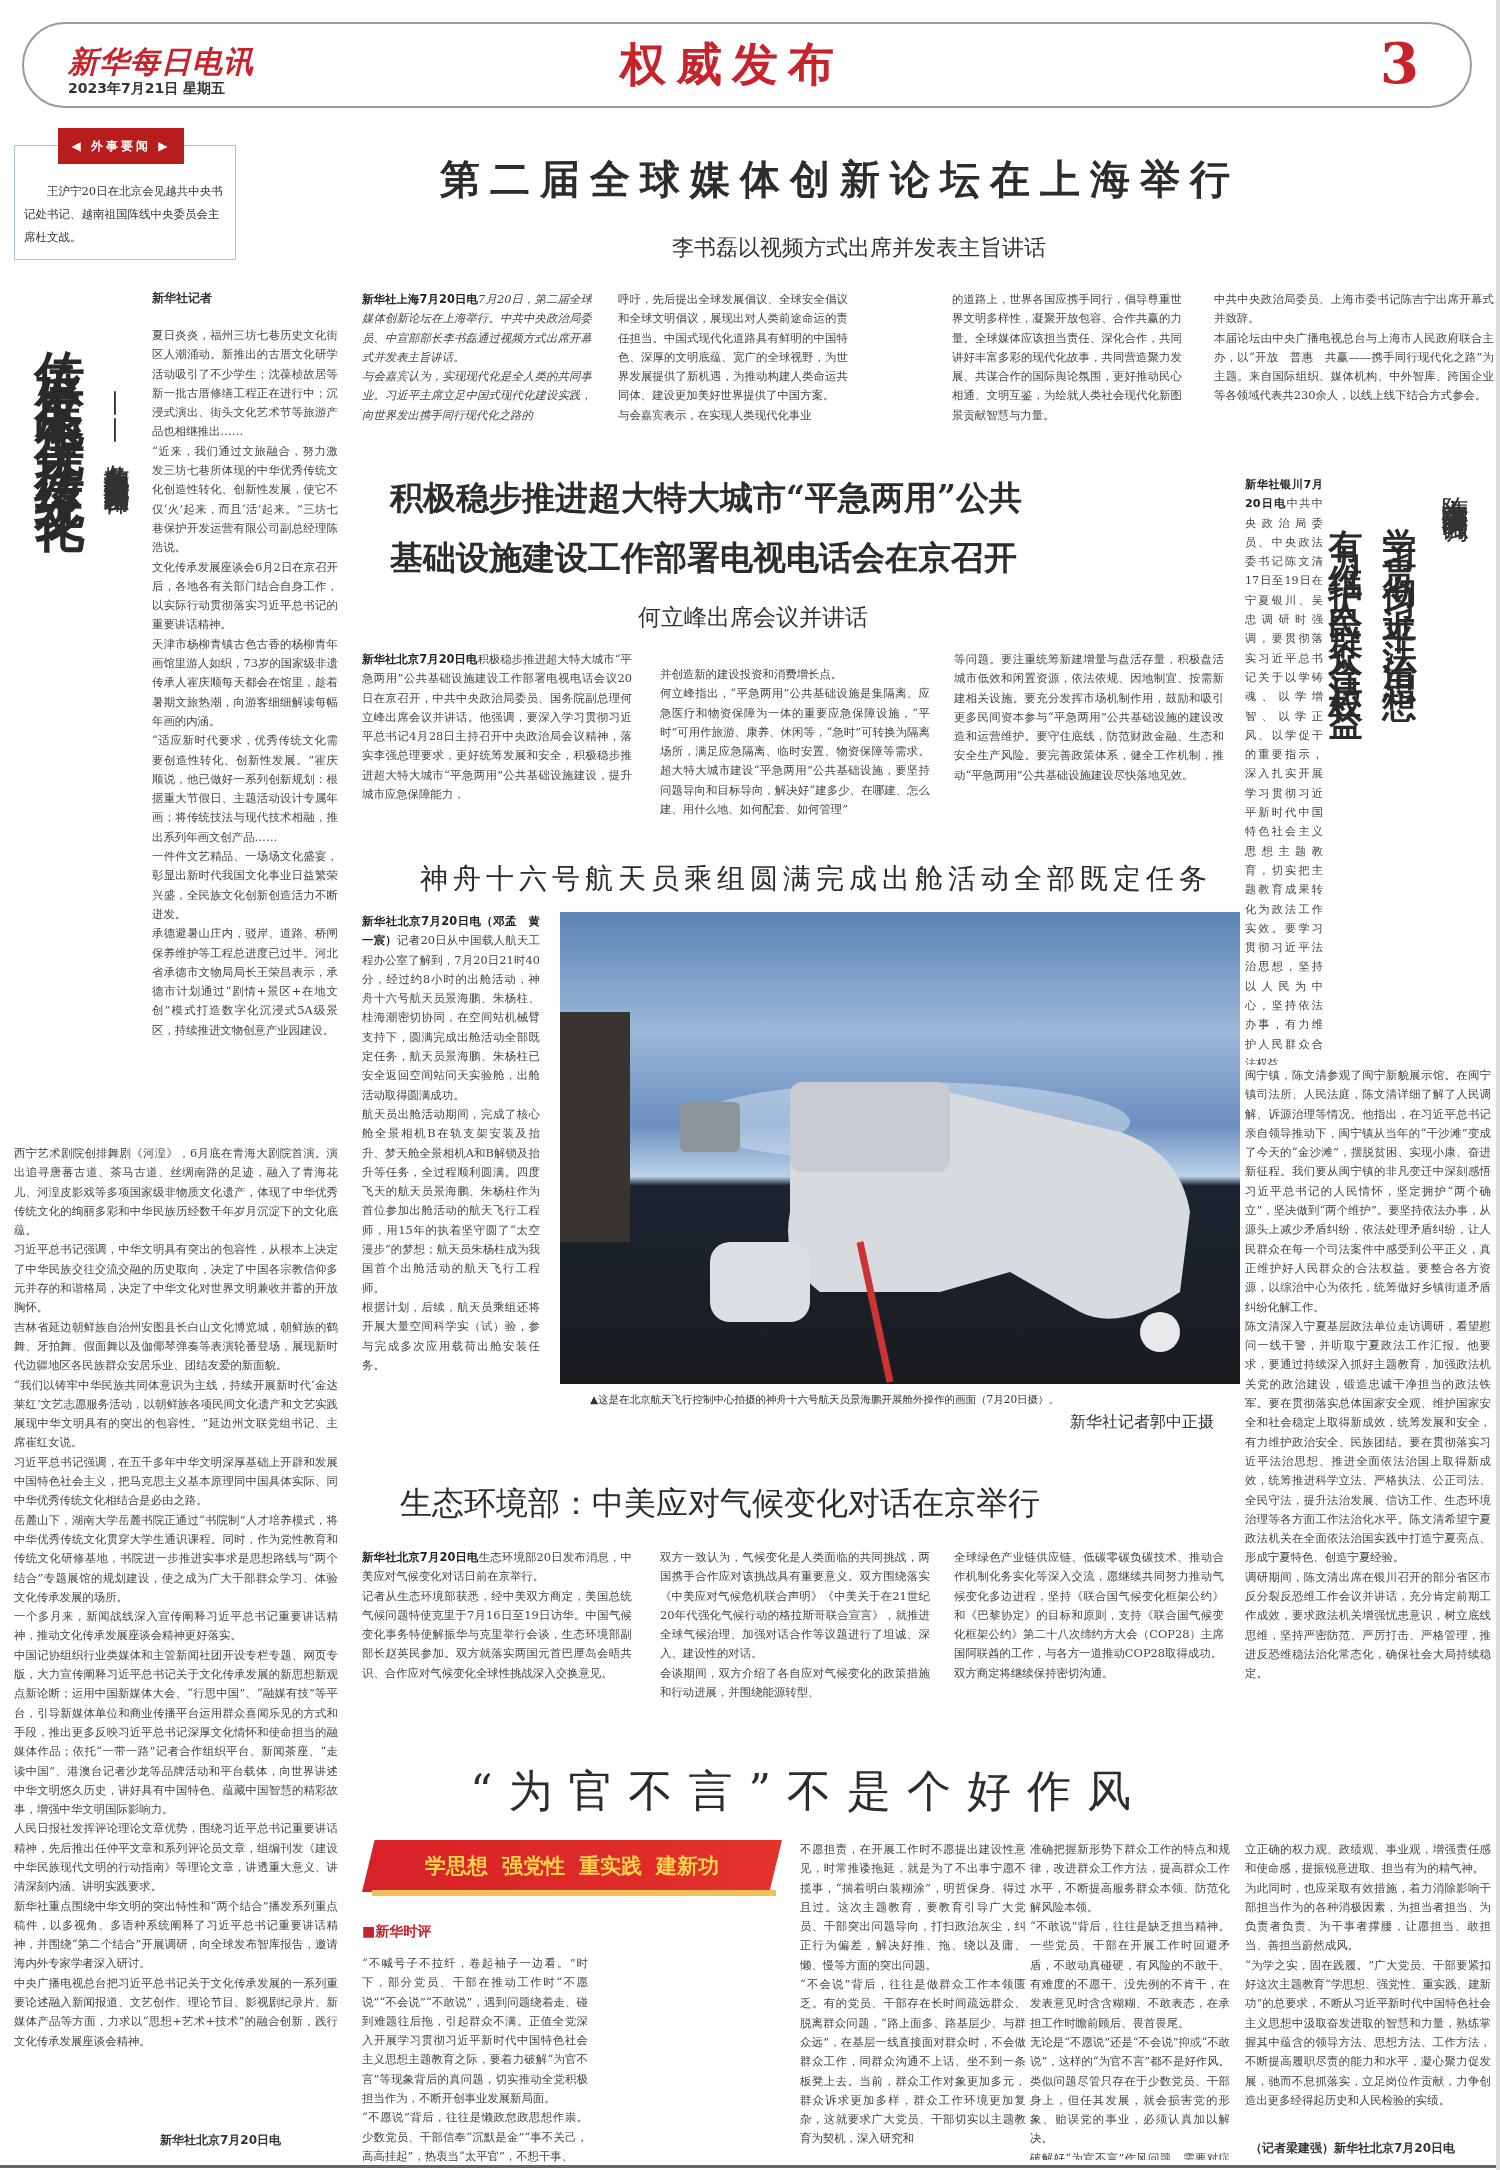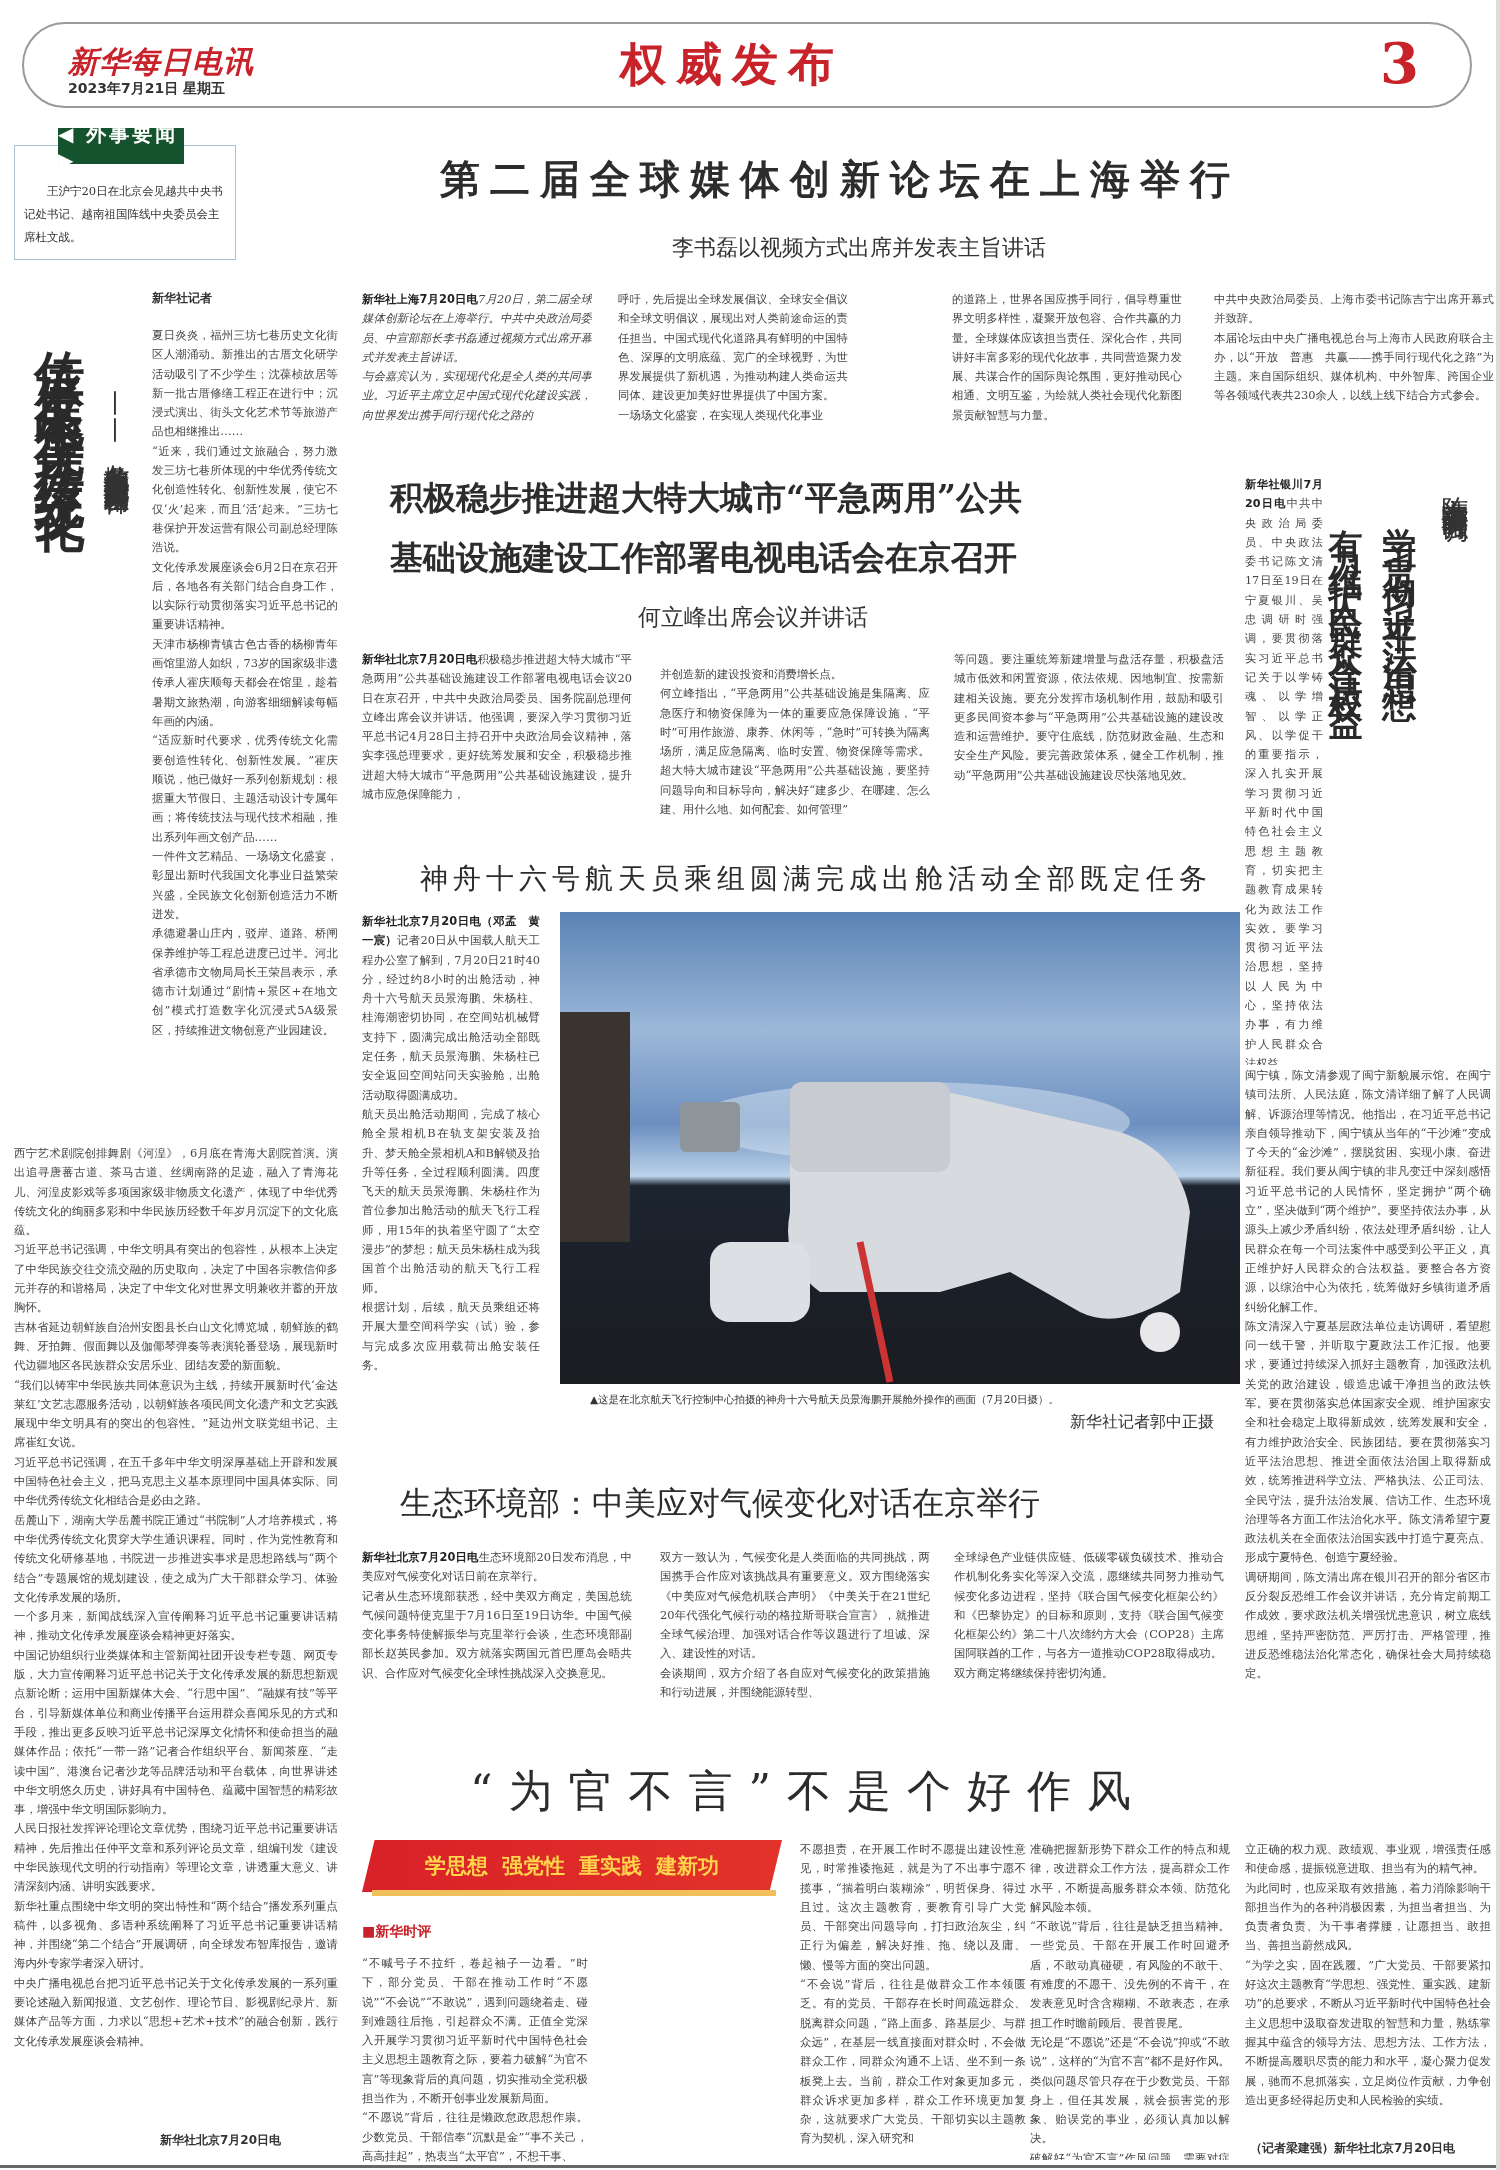--- a/index.html
+++ b/index.html
@@ -4,21 +4,21 @@
 <style>
   * { box-sizing: border-box; margin: 0; padding: 0; }
   body { width: 1500px; height: 2170px; background: #fff; font-family: "DejaVu Serif", serif; color: #333; overflow: hidden; position: relative; }
   .abs { position: absolute; }
   .masthead { left: 22px; top: 22px; width: 1450px; height: 86px; border: 2px solid #9a9a9a; border-radius: 44px; }
   .logo { left: 68px; top: 42px; font-family: "DejaVu Serif", serif; font-weight: bold; font-style: italic; font-size: 30px; color: #c8222a; letter-spacing: 1px; }
   .masthead-date { left: 68px; top: 80px; font-family: "DejaVu Sans", sans-serif; font-weight: bold; font-size: 14px; color: #333; }
   .section-title { left: 620px; top: 34px; font-family: "DejaVu Serif", serif; font-weight: bold; font-size: 46px; color: #c8222a; letter-spacing: 10px; }
   .page-num { left: 1380px; top: 30px; font-family: "DejaVu Serif", serif; font-weight: bold; font-size: 56px; color: #c8222a; }
   .brief-box { left: 14px; top: 145px; width: 222px; height: 115px; border: 1px solid #aac3d3; }
-  .brief-tag { left: 58px; top: 128px; width: 126px; height: 36px; background: #14532d; color: #fff; font-family: "DejaVu Sans", sans-serif; font-weight: bold; font-size: 20px; display: flex; align-items: center; justify-content: center; letter-spacing: 3px; }
+  .brief-tag { left: 58px; top: 128px; width: 126px; height: 36px; background: #b91c1c; color: #fff; font-family: "DejaVu Sans", sans-serif; font-weight: bold; font-size: 12px; display: flex; align-items: center; justify-content: center; letter-spacing: 3px; }
   .brief-text { left: 24px; top: 180px; width: 206px; font-size: 11.5px; line-height: 23px; text-indent: 2em; }
   .headline { font-family: "DejaVu Serif", serif; font-weight: bold; color: #2c2c2c; white-space: nowrap; }
   .sub { font-family: "DejaVu Sans", sans-serif; color: #333; white-space: nowrap; }
   .col { font-size: 11.4px; line-height: 19.3px; text-align: justify; color: #444; overflow: hidden; }
   .col p { text-indent: 2em; }
   .col .lead { font-family: "DejaVu Sans", sans-serif; font-weight: bold; color: #222; }
   .vert { writing-mode: vertical-rl; font-family: "DejaVu Serif", serif; font-weight: bold; color: #2a2a2a; }
   .vert-sub { writing-mode: vertical-rl; font-family: "DejaVu Sans", sans-serif; color: #333; }
   .byline { font-family: "DejaVu Sans", sans-serif; font-weight: bold; font-size: 12px; color: #333; }
   .photo { left: 560px; top: 912px; width: 680px; height: 472px; overflow: hidden; background: linear-gradient(180deg, #5b83b5 0%, #9cb8d9 25%, #6b8fc0 45%, #bcd3ea 56%, #1c2430 58%, #1a1c20 100%); }
@@ -69,21 +69,21 @@
 新华社重点围绕中华文明的突出特性和“两个结合”播发系列重点稿件，以多视角、多语种系统阐释了习近平总书记重要讲话精神，并围绕“第二个结合”开展调研，向全球发布智库报告，邀请海内外专家学者深入研讨。
 中央广播电视总台把习近平总书记关于文化传承发展的一系列重要论述融入新闻报道、文艺创作、理论节目、影视剧纪录片、新媒体产品等方面，力求以“思想+艺术+技术”的融合创新，践行文化传承发展座谈会精神。</p>
   </div>
 <div class="abs byline" style="left:160px;top:2132px;">新华社北京7月20日电</div>
 
 <div class="abs headline" style="left:440px;top:152px;font-size:40px;letter-spacing:10px;">第二届全球媒体创新论坛在上海举行</div>
 <div class="abs sub" style="left:672px;top:233px;font-size:22px;">李书磊以视频方式出席并发表主旨讲话</div>
 <div class="abs col" style="left:362px;top:290px;width:230px;height:160px;"><span class="lead">新华社上海7月20日电</span><span style="white-space:pre-line;font-style:italic;">7月20日，第二届全球媒体创新论坛在上海举行。中共中央政治局委员、中宣部部长李书磊通过视频方式出席开幕式并发表主旨讲话。
 与会嘉宾认为，实现现代化是全人类的共同事业。习近平主席立足中国式现代化建设实践，向世界发出携手同行现代化之路的</span></div>
 <div class="abs col" style="left:618px;top:290px;width:230px;height:160px;"><span style="white-space:pre-line;">呼吁，先后提出全球发展倡议、全球安全倡议和全球文明倡议，展现出对人类前途命运的责任担当。中国式现代化道路具有鲜明的中国特色、深厚的文明底蕴、宽广的全球视野，为世界发展提供了新机遇，为推动构建人类命运共同体、建设更加美好世界提供了中国方案。
-一场场文化盛宴，在实现人类现代化事业</span></div>
+与会嘉宾表示，在实现人类现代化事业</span></div>
 <div class="abs col" style="left:952px;top:290px;width:230px;height:160px;"><span style="white-space:pre-line;">的道路上，世界各国应携手同行，倡导尊重世界文明多样性，凝聚开放包容、合作共赢的力量。全球媒体应该担当责任、深化合作，共同讲好丰富多彩的现代化故事，共同营造聚力发展、共谋合作的国际舆论氛围，更好推动民心相通、文明互鉴，为绘就人类社会现代化新图景贡献智慧与力量。</span></div>
 <div class="abs col" style="left:1214px;top:290px;width:280px;height:160px;"><span style="white-space:pre-line;">中共中央政治局委员、上海市委书记陈吉宁出席开幕式并致辞。
 本届论坛由中央广播电视总台与上海市人民政府联合主办，以“开放　普惠　共赢——携手同行现代化之路”为主题。来自国际组织、媒体机构、中外智库、跨国企业等各领域代表共230余人，以线上线下结合方式参会。</span></div>
 
 <div class="abs headline" style="left:390px;top:476px;font-size:33px;">积极稳步推进超大特大城市“平急两用”公共</div>
 <div class="abs headline" style="left:390px;top:536px;font-size:33px;">基础设施建设工作部署电视电话会在京召开</div>
 <div class="abs sub" style="left:638px;top:602px;font-size:23px;">何立峰出席会议并讲话</div>
 <div class="abs col" style="left:362px;top:650px;width:270px;height:185px;"><span class="lead">新华社北京7月20日电</span><span>积极稳步推进超大特大城市“平急两用”公共基础设施建设工作部署电视电话会议20日在京召开，中共中央政治局委员、国务院副总理何立峰出席会议并讲话。他强调，要深入学习贯彻习近平总书记4月28日主持召开中央政治局会议精神，落实李强总理要求，更好统筹发展和安全，积极稳步推进超大特大城市“平急两用”公共基础设施建设，提升城市应急保障能力，</span></div>
 <div class="abs col" style="left:660px;top:665px;width:270px;height:185px;"><span style="white-space:pre-line;">并创造新的建设投资和消费增长点。
 何立峰指出，“平急两用”公共基础设施是集隔离、应急医疗和物资保障为一体的重要应急保障设施，“平时”可用作旅游、康养、休闲等，“急时”可转换为隔离场所，满足应急隔离、临时安置、物资保障等需求。超大特大城市建设“平急两用”公共基础设施，要坚持问题导向和目标导向，解决好“建多少、在哪建、怎么建、用什么地、如何配套、如何管理”</span></div>

